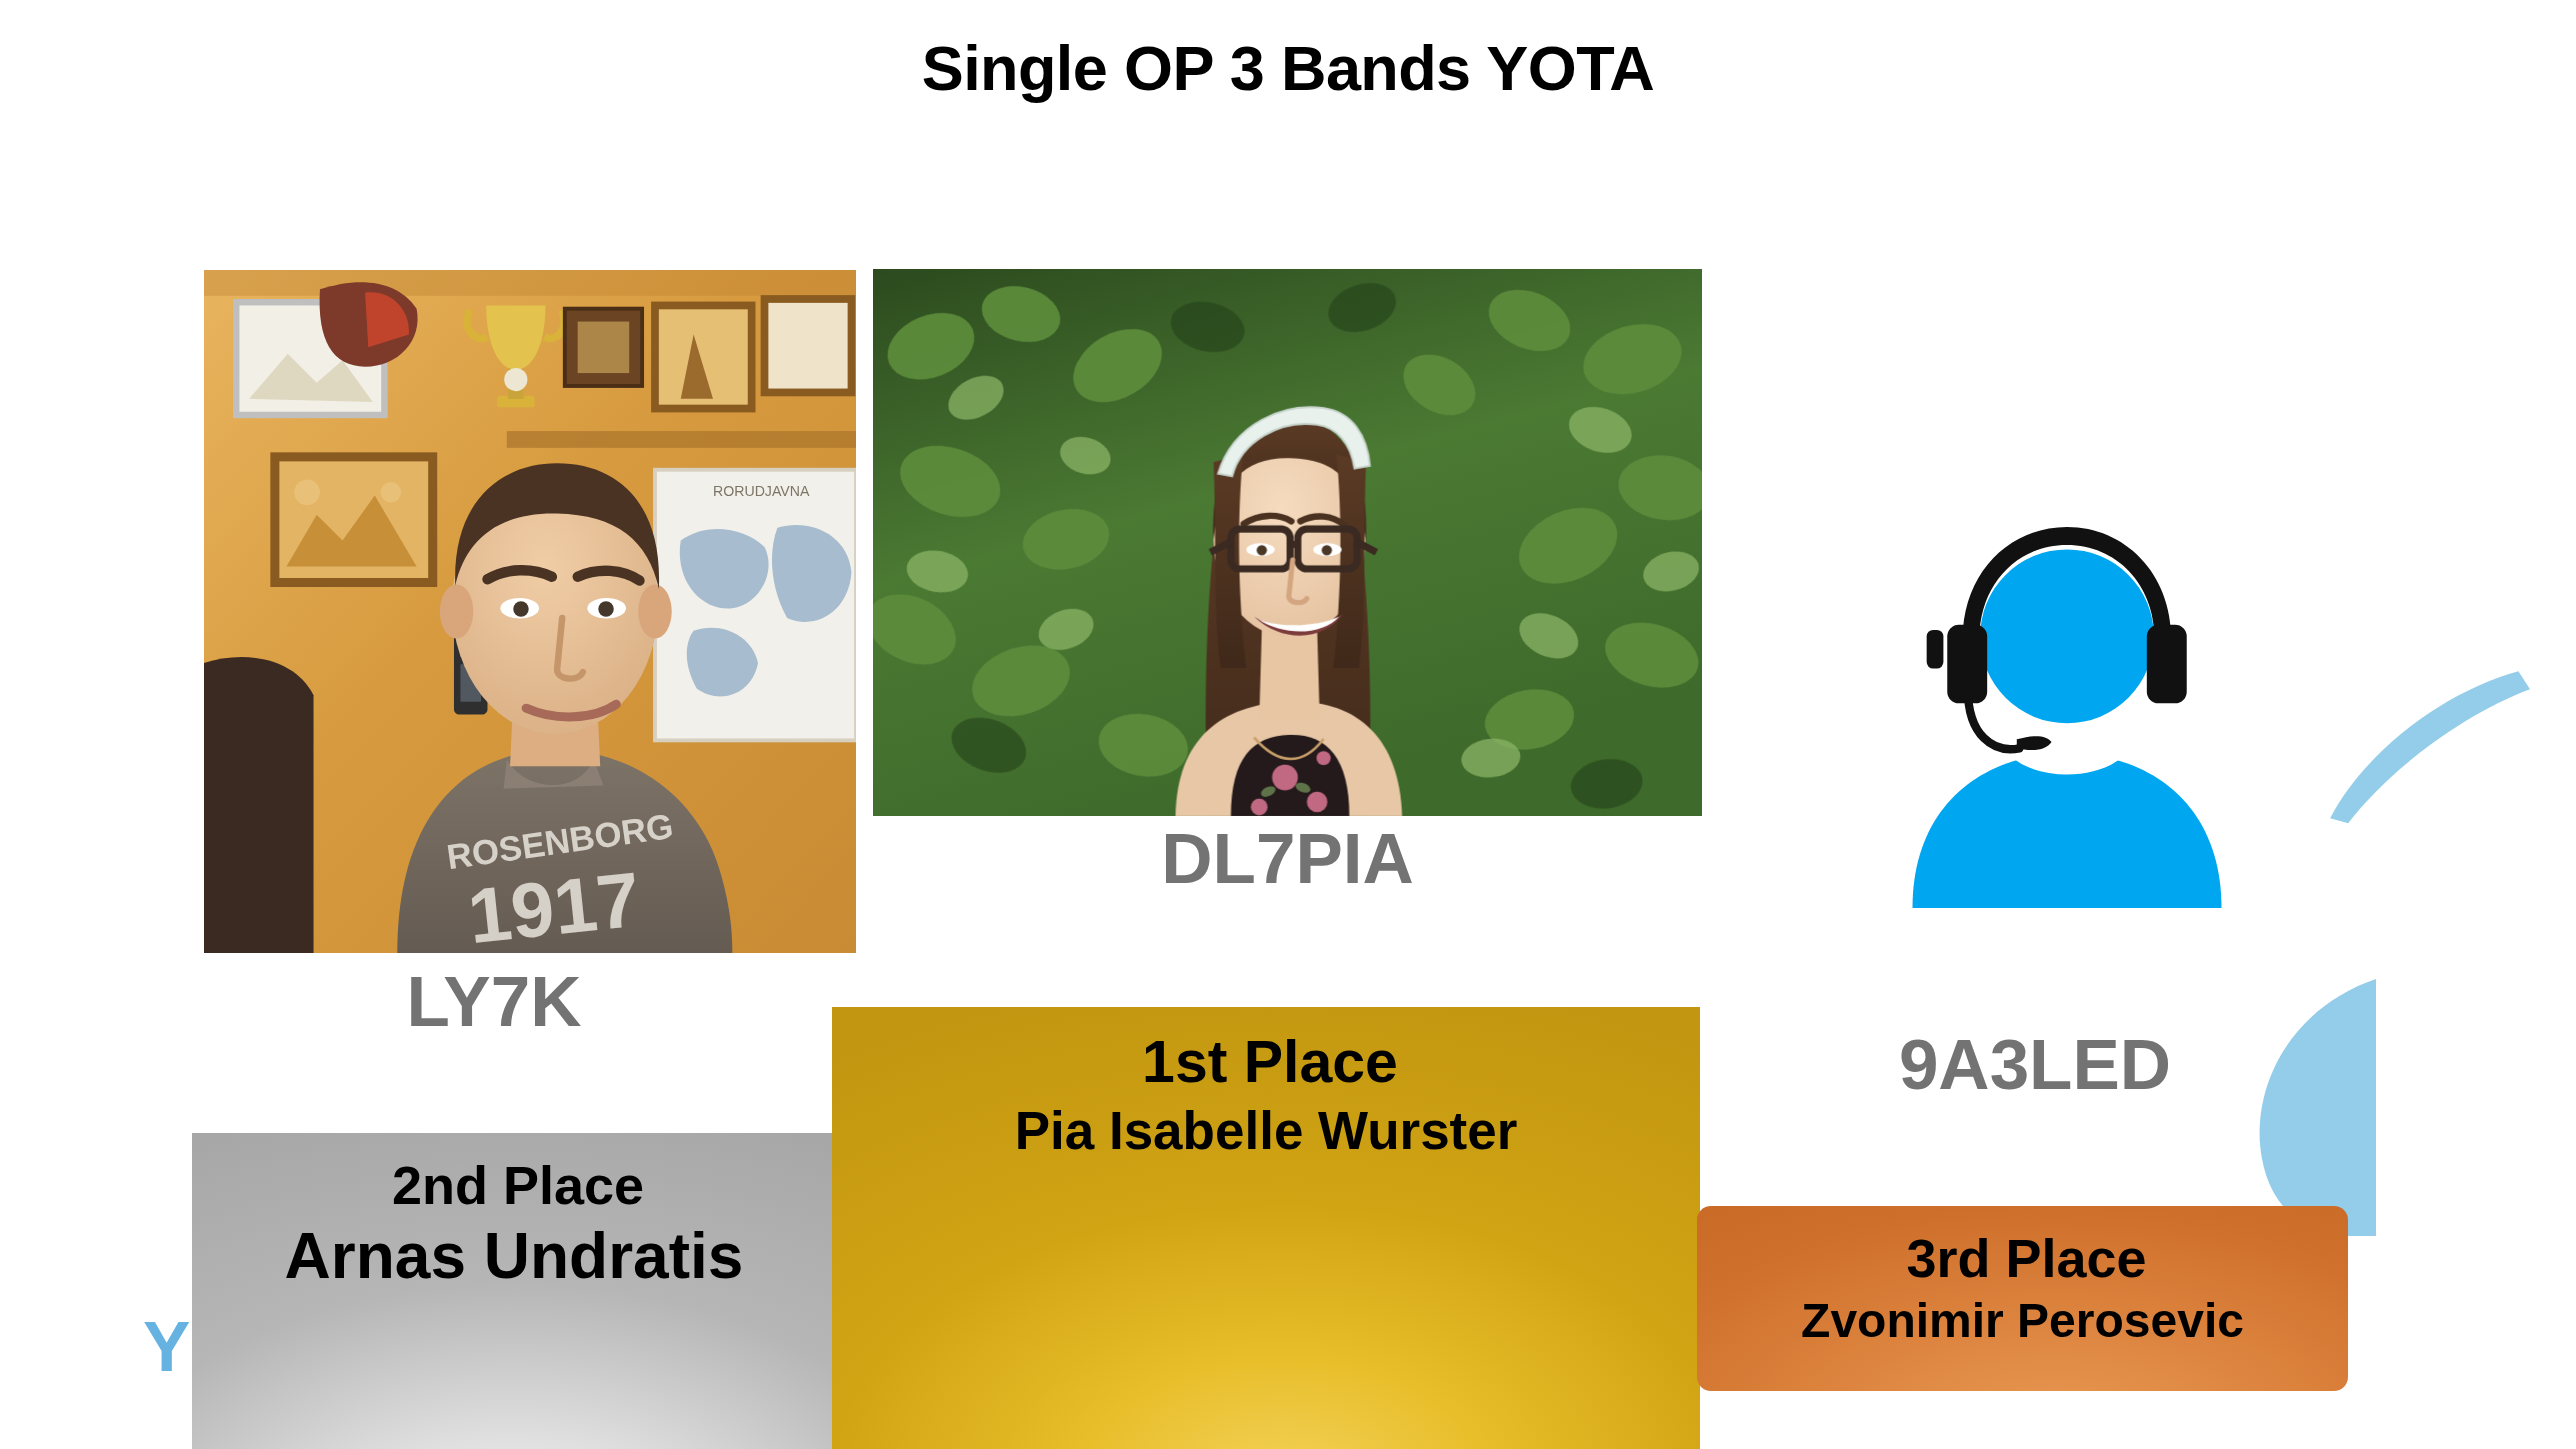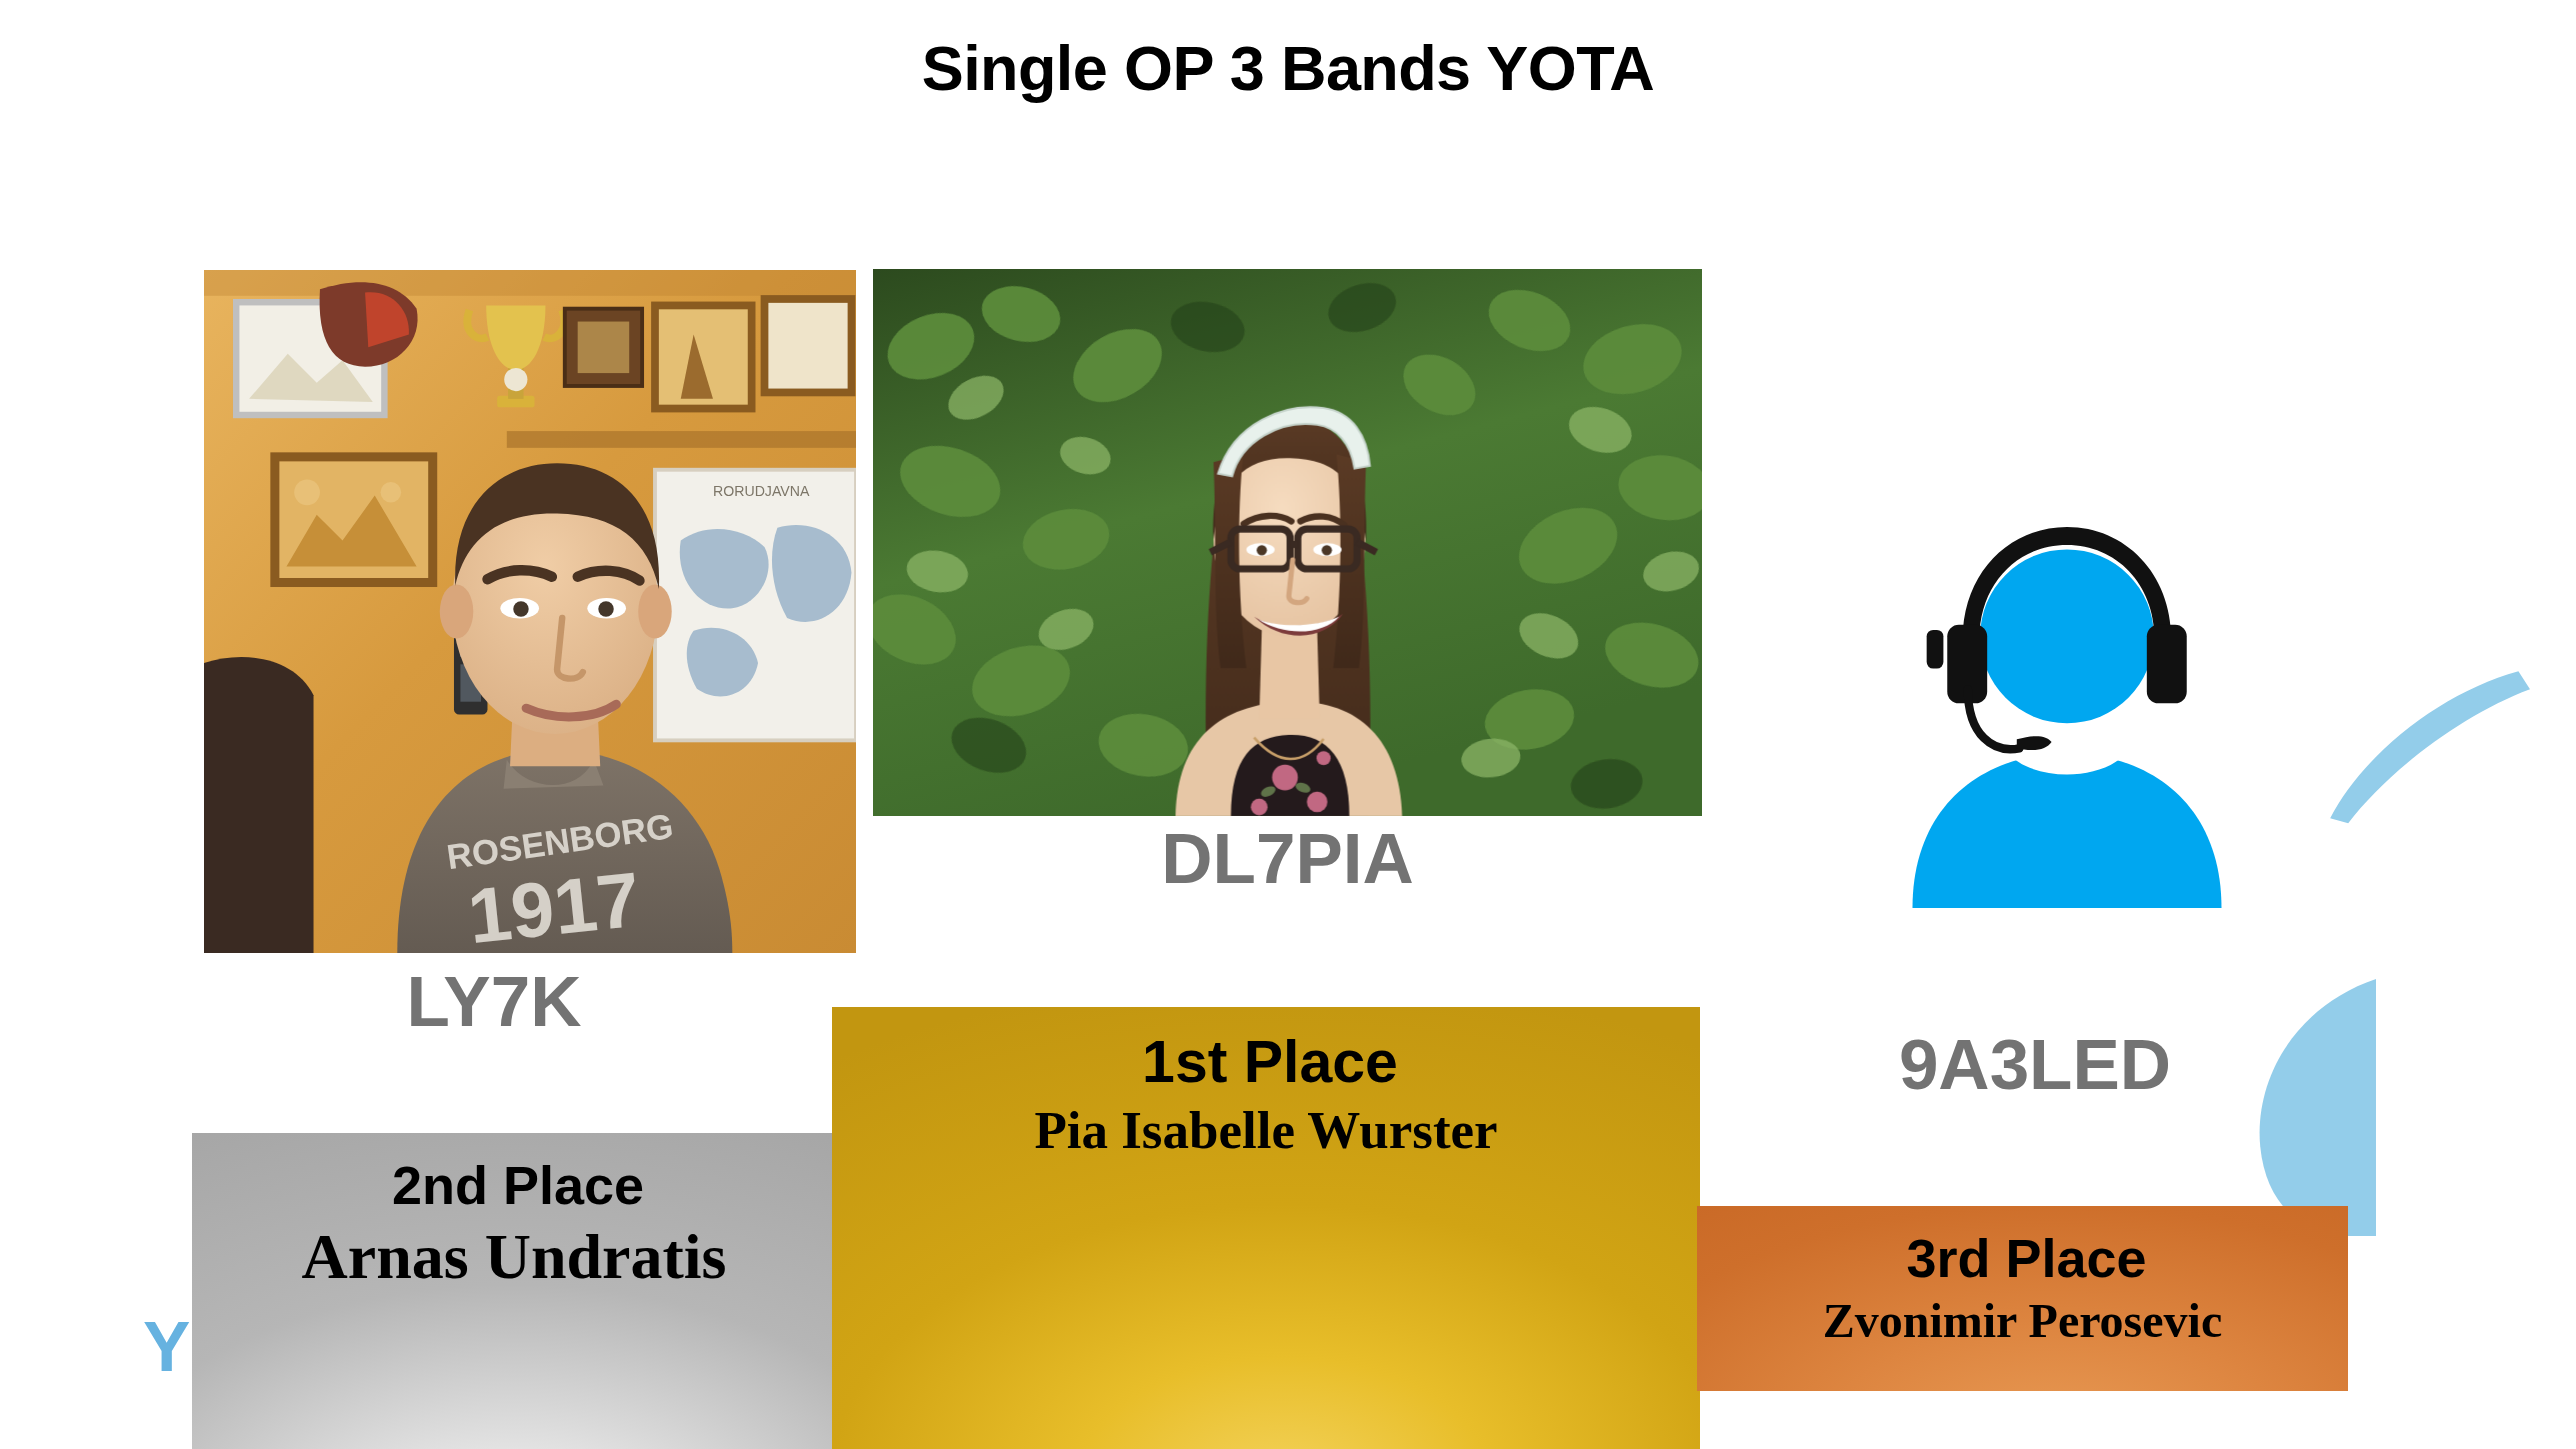--- a/index.html
+++ b/index.html
@@ -137,37 +137,38 @@
     background: radial-gradient(ellipse 95% 115% at 52% 108%,
                 #F3D25A 0%, #E8BE2A 25%, #D1A414 55%, #C29610 100%);
   }
   .podium-bronze {
     left: 1697px;
     top: 1206px;
     width: 651px;
     height: 185px;
     background: radial-gradient(ellipse 110% 190% at 55% 125%,
                 #E89A54 0%, #DD8540 32%, #CE6F2B 66%, #C66523 100%);
+    border-radius: 14px;
   }
 
   .place-line {
     font-size: 55px;
     font-weight: bold;
     color: #000000;
     line-height: 1.12;
     font-family: "Liberation Sans", sans-serif;
     white-space: nowrap;
     padding-left: 8px;
   }
   .name-line {
     font-size: 49px;
     font-weight: bold;
     color: #000000;
     line-height: 1.12;
-    font-family: Liberation Serif, serif;
+    font-family: Liberation Sans, sans-serif;
     white-space: nowrap;
   }
   .podium-gold .place-line { font-size: 59px; }
   .podium-gold .name-line  { font-size: 53px; margin-top: 6.4px; }
   .podium-silver .place-line { font-size: 54px; }
   .podium-silver .name-line  { font-size: 64px; margin-top: 5.2px; }
   .podium-bronze .place-line { font-size: 54px; }
   .podium-bronze .name-line  { font-size: 48px; margin-top: 5.2px; }
 </style>
 </head>

